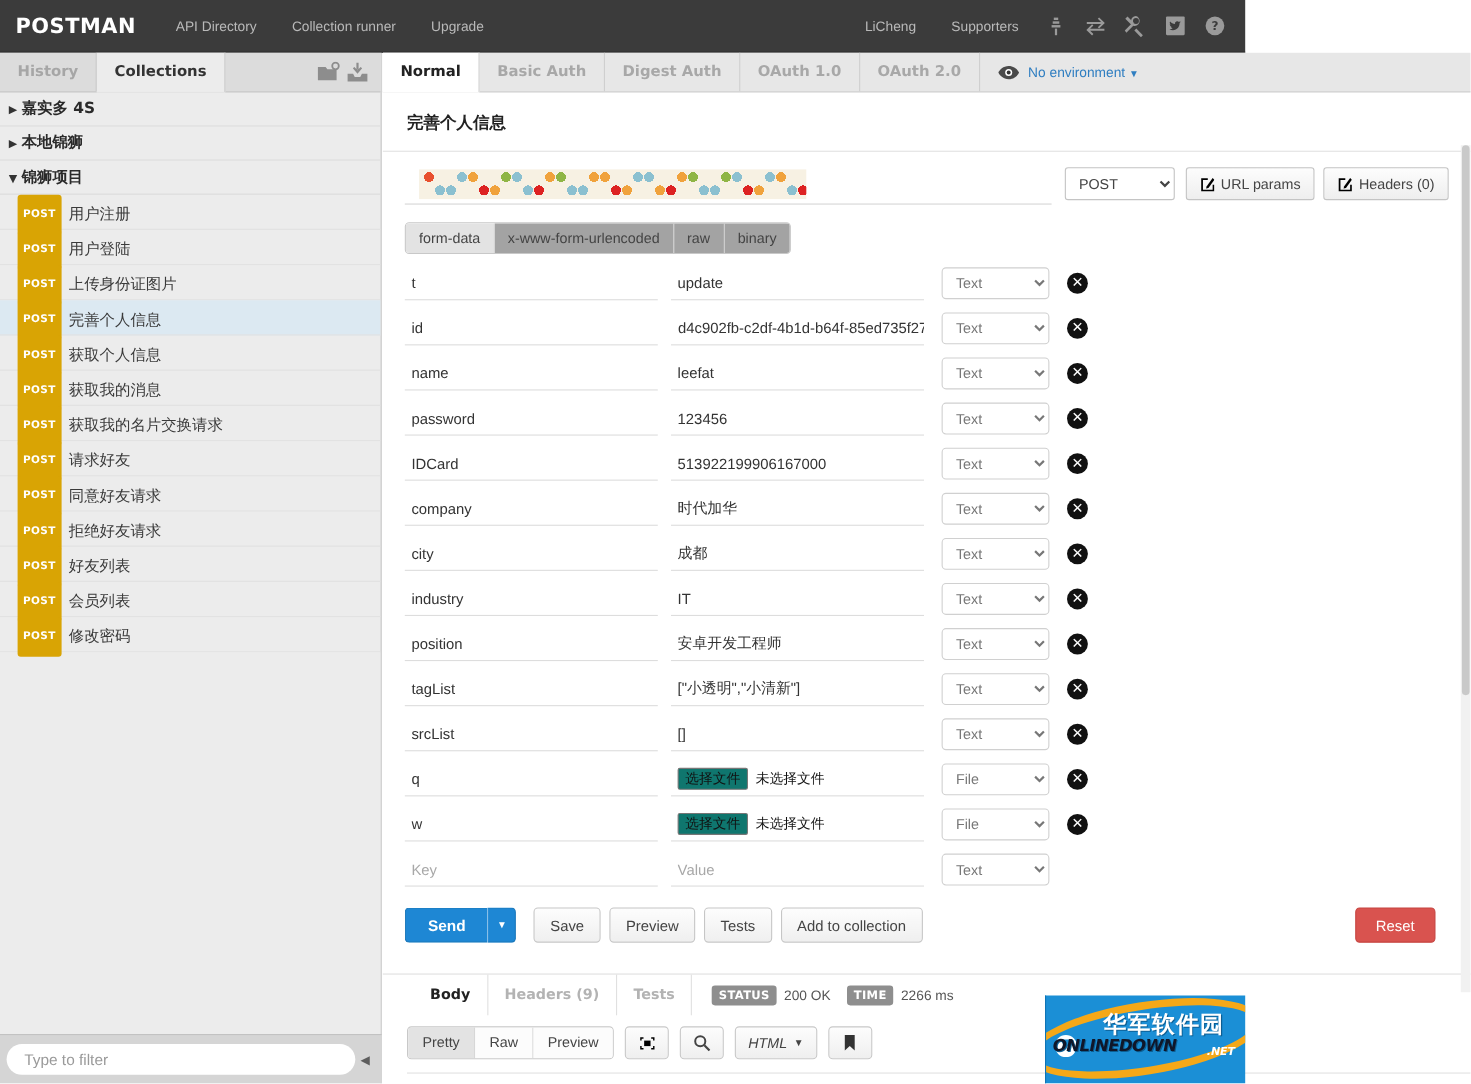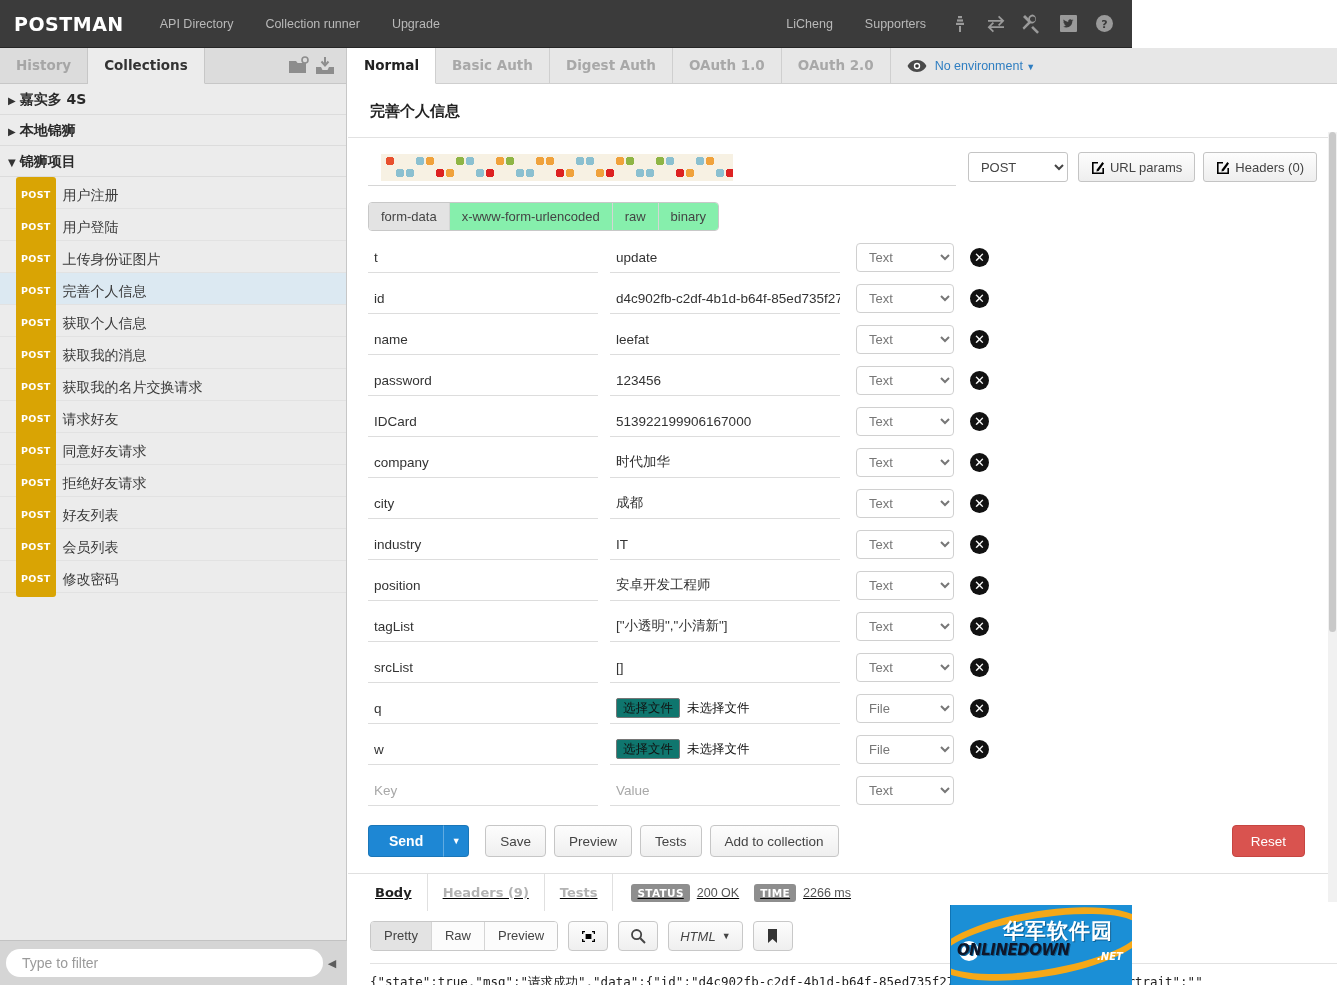--- a/index.html
+++ b/index.html
@@ -205,21 +205,21 @@
   }
   .hdr-btns { display: flex; gap: 8px; margin-left: 10px; }
 
   
   .bodytype {
     display: inline-flex; margin: 16px 0 0 20px;
     border: 1px solid #c8c8c8; border-radius: 4px; overflow: hidden;
   }
   .bt {
     padding: 0 12px; line-height: 27px; font-size: 13px;
-    color: #444; background: #86efac; cursor: pointer;
+    color: #444; background: #a3a3a3; cursor: pointer;
     border-right: 1px solid #d5d5d5;
   }
   .bt:last-child { border-right: none; }
   .bt.active { background: #e3e3e3; }
 
   
   .kv-area { padding: 6px 0 0 20px; }
   .kv-row { display: flex; align-items: center; height: 41px; }
   .kv-key, .kv-val {
     border: none; outline: none; border-bottom: 1px solid #dddddd;
@@ -279,22 +279,22 @@
   }
   .reset-btn {
     margin-left: auto; height: 32px; padding: 0 18px;
     background: #d9534f; color: #fff; border: 1px solid #c64541;
     border-radius: 4px; font-size: 13.5px; cursor: pointer;
     font-family: "Liberation Sans", sans-serif;
   }
 
   
   .resp-tabs {
-    margin-top: 16px; height: 38px; display: flex; align-items: stretch;
-    border-top: 1px solid #e0e0e0; padding-left: 12px; text-decoration: underline;
+    margin-top: 28px; height: 38px; display: flex; align-items: stretch;
+    border-top: 1px solid #e0e0e0; padding-left: 28px;
   }
   .rtab {
     padding: 0 15px; line-height: 37px; font-size: 13px;
     color: #b3b3b3; cursor: pointer; border-right: 1px solid #e0e0e0;
     font-weight: bold; font-family: "DejaVu Sans", sans-serif;
   }
   .rtab.active { color: #222; border-right: 1px solid #e0e0e0; }
   .meta { display: flex; align-items: center; padding-left: 18px; gap: 7px; }
   .mbadge {
     background: #8e8e8e; color: #fff; font-size: 10.5px; font-weight: bold;

